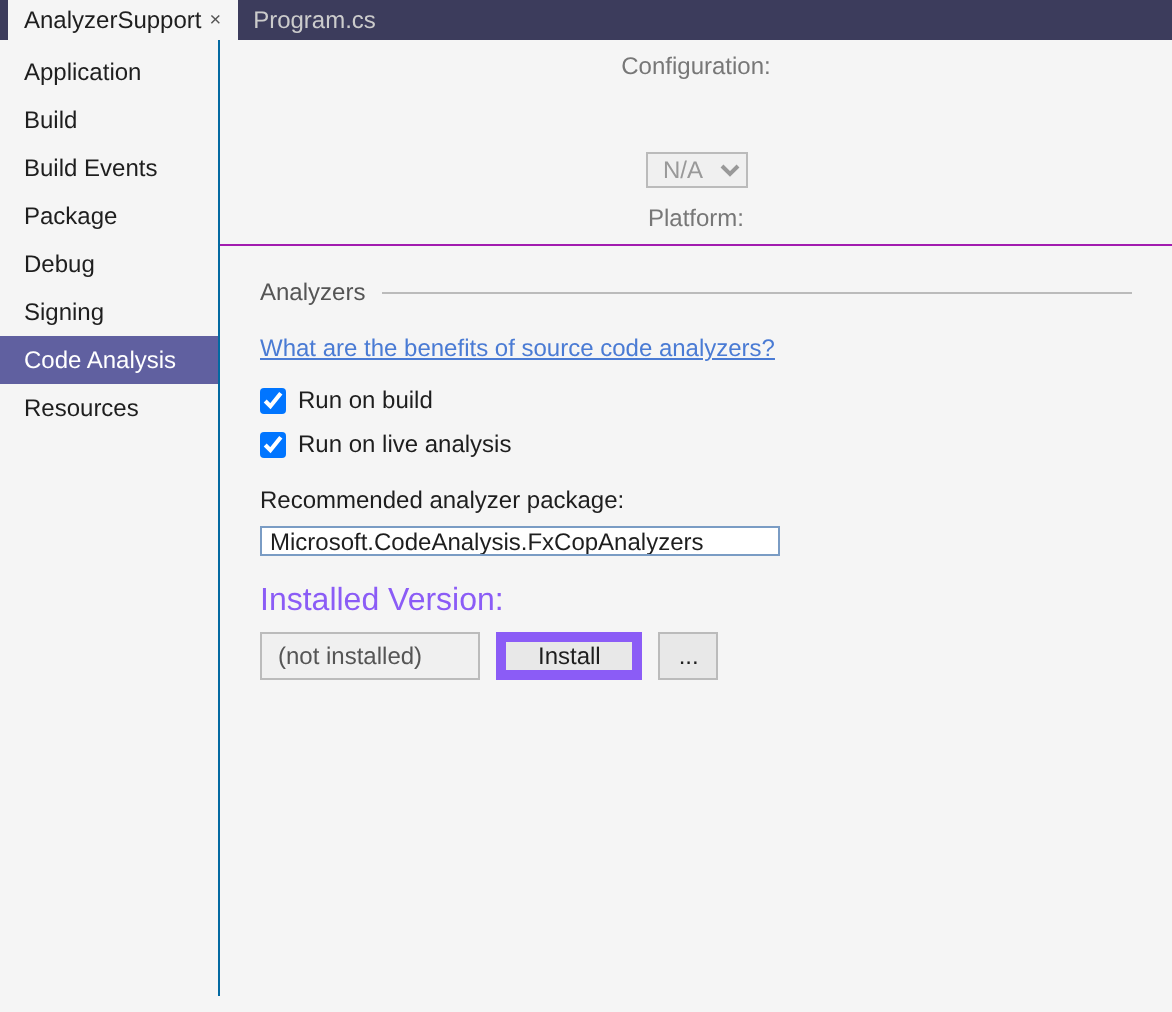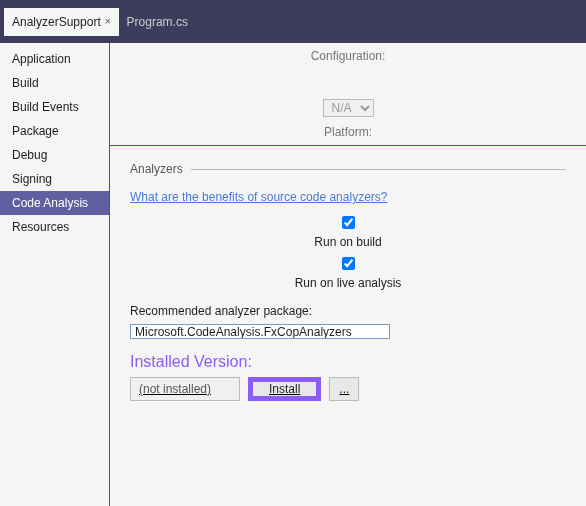--- a/index.html
+++ b/index.html
@@ -10,21 +10,21 @@
       width: 586px;
       height: 506px;
       overflow: hidden;
     }
 
     
     .title-bar {
       display: flex;
       align-items: center;
       background: #3c3c5c;
-      height: 43px;
+      height: 20px;
       padding: 0 4px;
     }
     .tab {
       display: flex;
       align-items: center;
       padding: 4px 8px;
       font-size: 12px;
       color: #ccc;
       background: #3c3c5c;
       height: 28px;
@@ -136,21 +136,20 @@
       font-size: 12px;
       margin-bottom: 12px;
       display: block;
     }
 
     .checkbox-row {
       display: flex;
       align-items: center;
       gap: 6px;
       margin-bottom: 8px;
-      flex-direction: column;
     }
     .checkbox-row input[type="checkbox"] {
       width: 13px;
       height: 13px;
       cursor: pointer;
     }
     .checkbox-label {
       font-size: 12px;
       color: #1e1e1e;
     }
@@ -176,21 +175,20 @@
       font-size: 16px;
       color: #8b5cf6;
       margin-top: 14px;
       margin-bottom: 6px;
     }
 
     .installed-row {
       display: flex;
       align-items: flex-start;
       gap: 8px;
-      text-decoration: underline;
     }
     .installed-value {
       display: flex;
       align-items: center;
       border: 1px solid #bbb;
       background: #f0f0f0;
       height: 24px;
       padding: 0 8px;
       font-size: 12px;
       color: #555;

